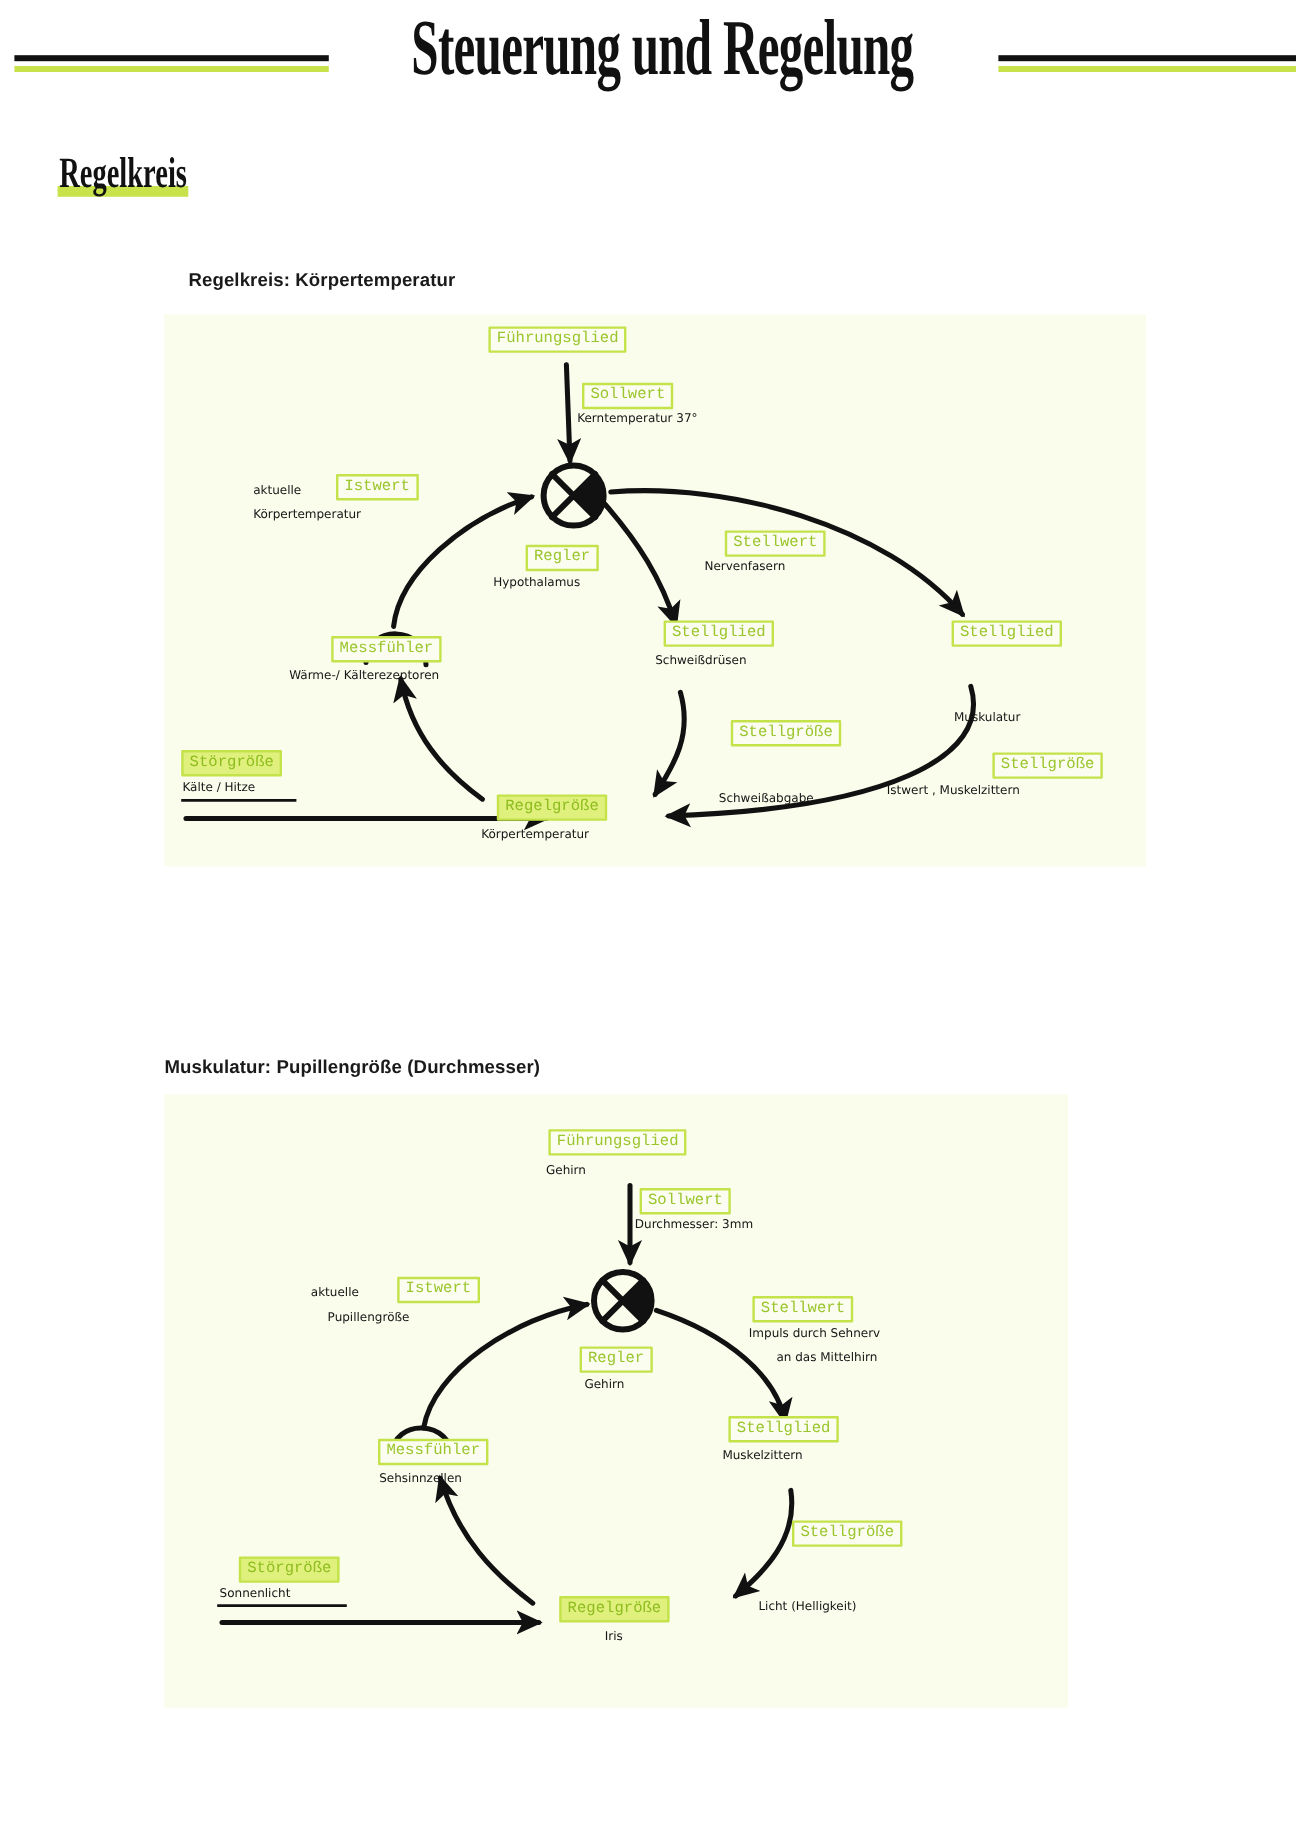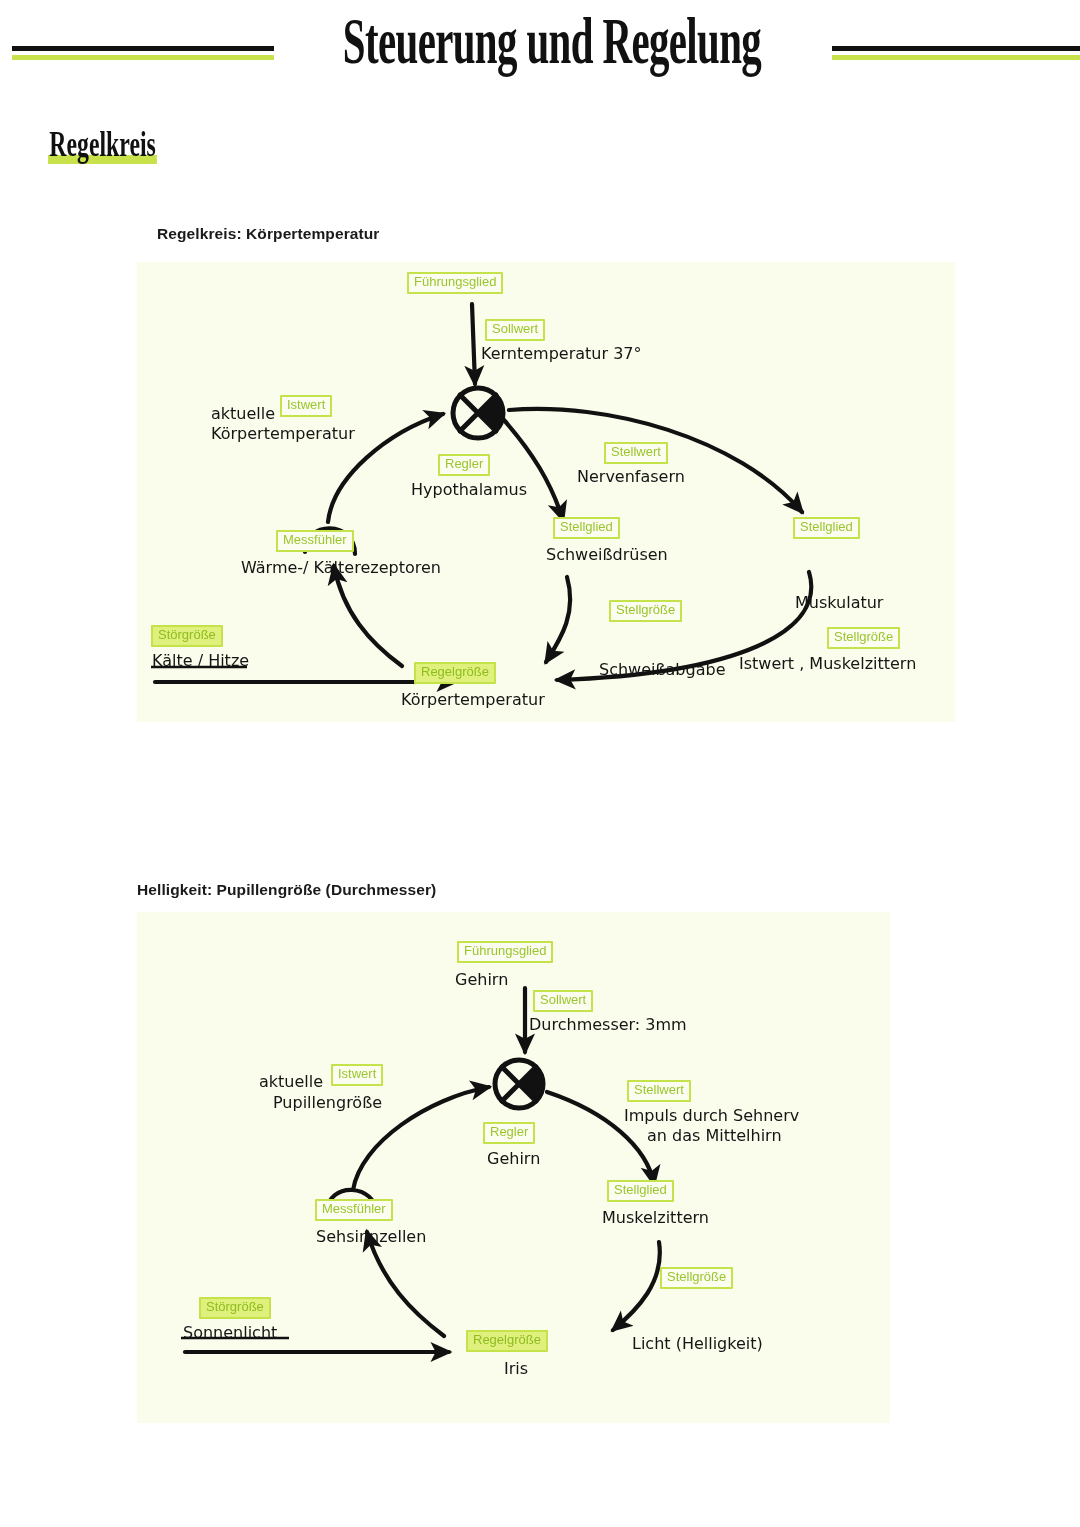--- a/index.html
+++ b/index.html
@@ -47,31 +47,31 @@
   
   .panel{position:absolute;background:#fafcec;}
   #panel-temp{left:137px;top:262px;width:818px;height:460px;}
   #panel-pupil{left:137px;top:912px;width:753px;height:511px;}
 
   .panel svg{position:absolute;left:0;top:0;overflow:visible;}
 
   
   .tag{
     position:absolute;white-space:nowrap;
-    font-family:Liberation Sans, sans-serif;
+    font-family:Liberation Mono, monospace;
     font-size:13px;color:#9bc52c;
     border:2.5px solid #c4e24a;background:#fbfdf0;
     padding:1px 5px 2px 5px;line-height:1.15;
     border-radius:1px;
   }
   .tag.filled{background:#dff07d;color:#8fbd1f;}
   .hand{
     position:absolute;white-space:nowrap;
     font-family:"DejaVu Sans", sans-serif;
-    font-size:16px;color:#151515;line-height:1.25;
+    font-size:10px;color:#151515;line-height:1.25;
   }
 </style>
 </head>
 <body>
 
 <div id="page-header">
   <div class="rule-group left">
     <div class="rule-black"></div>
     <div class="rule-green"></div>
   </div>
@@ -137,21 +137,21 @@
   <div class="hand" style="left:344px;top:82px;">Kerntemperatur 37°</div>
 
   <div class="tag" style="left:143px;top:133px;">Istwert</div>
   <div class="hand" style="left:74px;top:142px;">aktuelle</div>
   <div class="hand" style="left:74px;top:162px;">Körpertemperatur</div>
 
   <div class="tag" style="left:301px;top:192px;">Regler</div>
   <div class="hand" style="left:274px;top:218px;">Hypothalamus</div>
 
   <div class="tag" style="left:467px;top:180px;">Stellwert</div>
-  <div class="hand" style="left:440px;top:205px;">Nervenfasern</div>
+  <div class="hand" style="left:450px;top:205px;">Nervenfasern</div>
 
   <div class="tag" style="left:416px;top:255px;">Stellglied</div>
   <div class="hand" style="left:409px;top:283px;">Schweißdrüsen</div>
 
   <div class="tag" style="left:656px;top:255px;">Stellglied</div>
   <div class="hand" style="left:658px;top:283px;margin-top:48px;">Muskulatur</div>
 
   <div class="tag" style="left:472px;top:338px;">Stellgröße</div>
   <div class="hand" style="left:462px;top:366px;margin-top:32px;">Schweißabgabe</div>
 
@@ -161,21 +161,21 @@
   <div class="tag" style="left:139px;top:268px;">Messfühler</div>
   <div class="hand" style="left:104px;top:296px;">Wärme-/ Kälterezeptoren</div>
 
   <div class="tag filled" style="left:14px;top:363px;">Störgröße</div>
   <div class="hand" style="left:15px;top:389px;">Kälte / Hitze</div>
 
   <div class="tag filled" style="left:277px;top:400px;">Regelgröße</div>
   <div class="hand" style="left:264px;top:428px;">Körpertemperatur</div>
 </div>
 
-<div class="diagram-caption" style="left:137px;top:881px;">Helligkeit: Pupillengröße (Durchmesser)</div>
+<div class="diagram-caption" style="left:137px;top:881px;">Muskulatur: Pupillengröße (Durchmesser)</div>
 
 <div class="panel" id="panel-pupil">
 
   <svg width="753" height="511" viewBox="0 0 753 511">
     <defs>
       <marker id="ah2" viewBox="0 0 10 10" refX="8.5" refY="5" markerWidth="5.2" markerHeight="5.2" orient="auto-start-reverse">
         <path d="M0,0.4 L10,5 L0,9.6 L2.4,5 Z" fill="#111"></path>
       </marker>
     </defs>
     <g fill="none" stroke="#111" stroke-width="4.2" stroke-linecap="round" marker-end="url(#ah2)">

